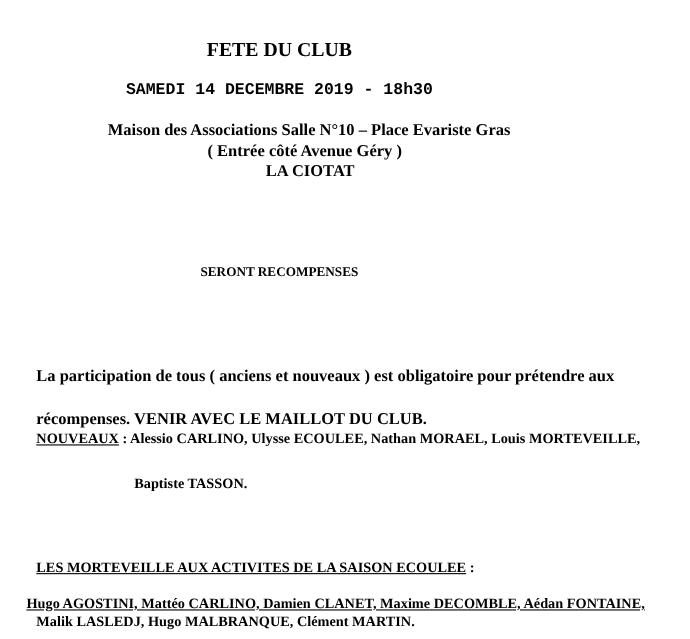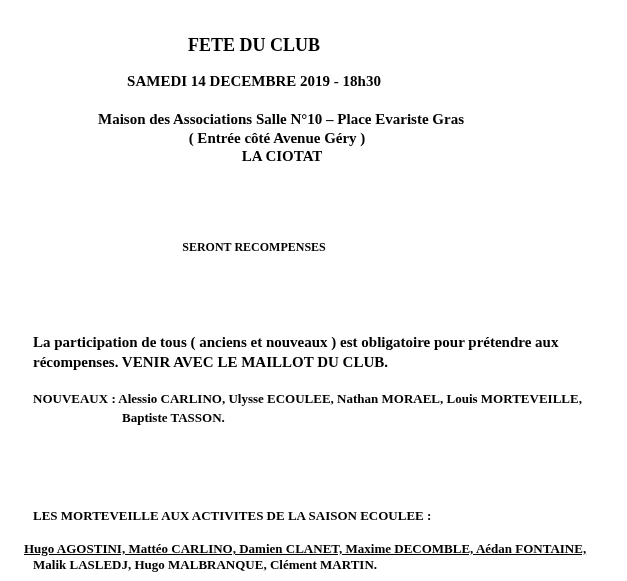--- a/index.html
+++ b/index.html
@@ -26,45 +26,47 @@
       width: 508px;
       text-align: center;
     }
     .title {
       font-size: 18px;
       top: 35px;
     }
     .date {
       font-size: 15px;
       top: 73px;
+      font-family: Liberation Mono, monospace;
     }
     .addr {
       font-size: 15px;
     }
     .addr1 { top: 111px; left: 27px; }
     .addr2 { top: 130px; left: 23px; }
     .addr3 { top: 148px; left: 28px; }
     .section {
       font-size: 12px;
       top: 240px;
     }
     .para {
       font-size: 15px;
       left: 33px;
       margin-top: 19px;
     }
     .para1 { top: 315px; }
-    .para2 { top: 335px; }
+    .para2 { top: 354px; }
     .small {
       font-size: 13px;
     }
     .u {
+      text-decoration: underline;
     }
     .nouv1 { top: 391px; left: 33px; }
-    .nouv2 { top: 410px; left: 122px; }
+    .nouv2 { top: 432px; left: 122px; }
     .part-h { top: 508px; left: 33px; }
     .part1 { top: 541px; left: 24px; text-decoration: underline; }
     .part2 { top: 557px; left: 33px; }
   </style>
 </head>
 <body>
 
 <div>
 
   <div class="line center title">FETE DU CLUB</div>

